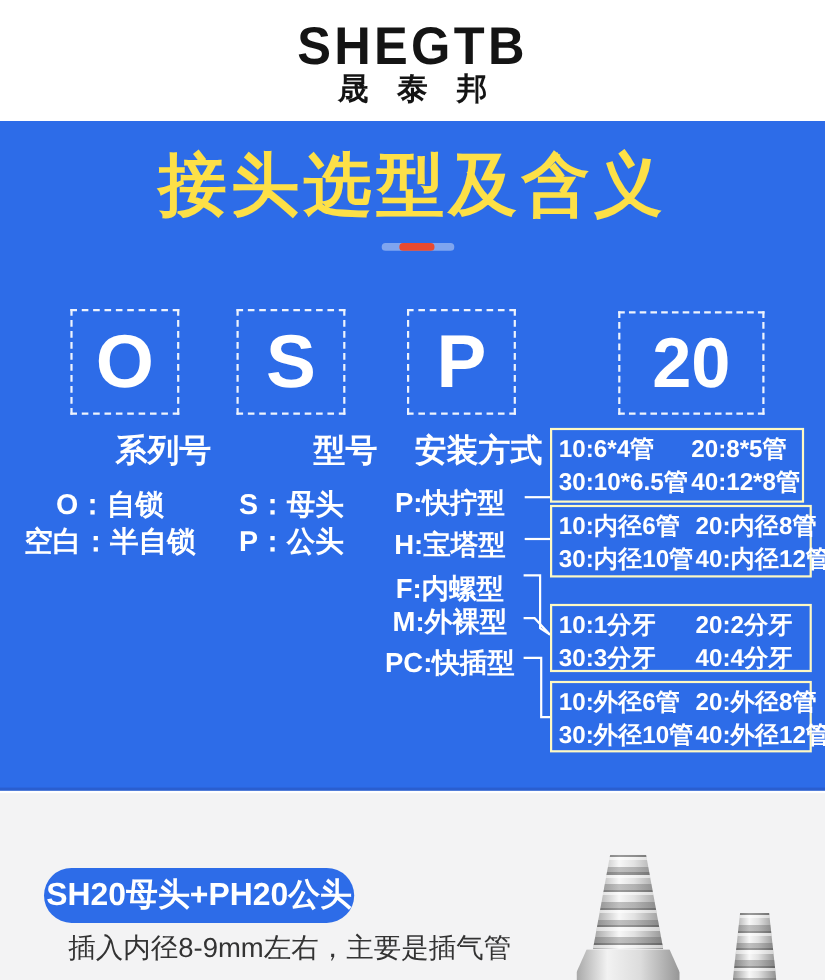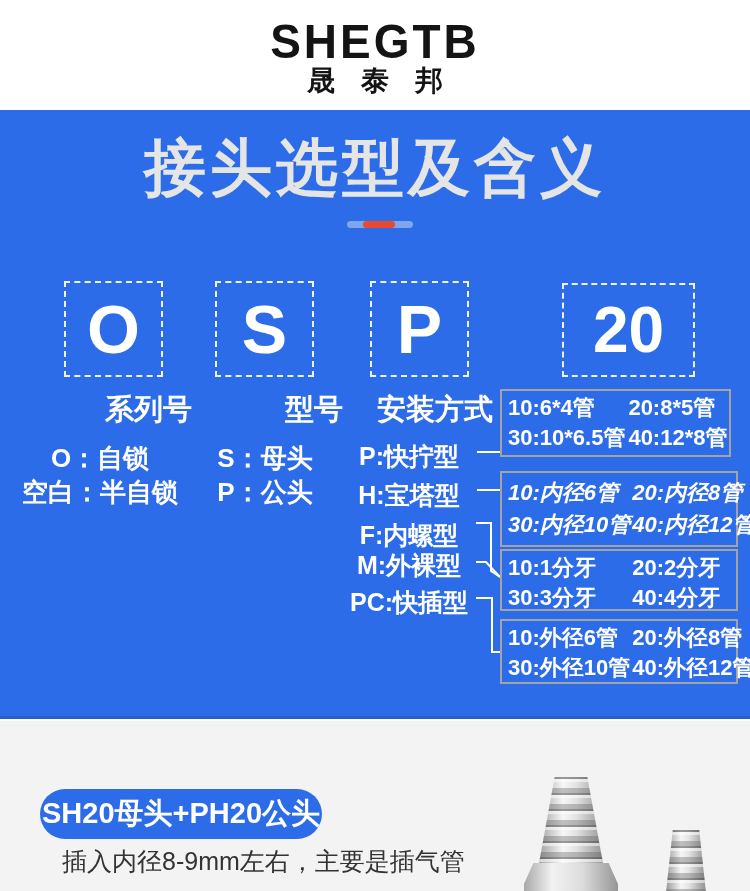--- a/index.html
+++ b/index.html
@@ -11,21 +11,21 @@
   .logo{position:absolute;left:0;top:14px;width:750px;text-align:center;
         font-size:46px;font-weight:900;color:#141414;letter-spacing:3px;
         transform:scaleY(1.05);}
   .logo-cn{position:absolute;left:0;top:62px;width:750px;text-align:center;
         font-size:28px;font-weight:700;color:#141414;letter-spacing:26px;text-indent:26px;}
 
   
   .hero{position:absolute;left:0;top:110px;width:750px;height:606px;
         background:#2D6CE8;border-bottom:3px solid #2A5ECF;}
   .hero-title{position:absolute;left:0;top:16px;width:750px;text-align:center;
-        font-size:62px;font-weight:800;color:#e5e5e5;letter-spacing:4px;}
+        font-size:62px;font-weight:800;color:#fde047;letter-spacing:4px;}
   .deco-bar{position:absolute;left:347px;top:111px;width:66px;height:7px;
         background:#7FA5EF;border-radius:4px;}
   .deco-red{position:absolute;left:16px;top:0;width:32px;height:7px;
         background:#E84A2F;border-radius:4px;}
 
   .code-box{position:absolute;border:2px dashed rgba(255,255,255,.92);
         display:flex;align-items:center;justify-content:center;
         color:#ffffff;font-weight:700;font-size:68px;}
   .box-o {left:64px; top:171px;width:95px;height:92px;}
   .box-s {left:215px;top:171px;width:95px;height:92px;}
@@ -38,25 +38,25 @@
 
   .col-item{position:absolute;font-size:26px;font-weight:700;color:#ffffff;white-space:nowrap;}
   .series-items{left:10px;width:180px;text-align:center;}
   .model-items{left:195px;width:140px;text-align:center;}
   .ci-row1{top:331px;} .ci-row2{top:365px;}
 
   .install-item{position:absolute;left:340px;width:138px;text-align:center;
         font-size:25px;font-weight:700;color:#ffffff;white-space:nowrap;}
   .ins-0{top:330px;} .ins-1{top:369px;} .ins-2{top:401px;margin-top:8px;} .ins-3{top:439px;} .ins-4{top:476px;}
 
-  .size-table{position:absolute;left:500px;border:2px solid #a3a3a3;
+  .size-table{position:absolute;left:500px;border:2px solid #fef9c3;
         box-sizing:border-box;display:flex;flex-direction:column;
         justify-content:space-evenly;padding:2px 6px;}
   .tbl-0{top:279px;width:231px;height:68px;}
-  .tbl-1{top:361px;width:238px;height:76px;font-style:italic;}
+  .tbl-1{top:349px;width:238px;height:66px;}
   .tbl-2{top:439px;width:238px;height:62px;}
   .tbl-3{top:509px;width:238px;height:65px;}
   .size-row{display:flex;align-items:center;}
   .size-cell{font-size:22px;font-weight:700;color:#ffffff;white-space:nowrap;}
   .size-cell.c0{width:56%;} .size-cell.c1{width:44%;}
 
   .lines-svg{position:absolute;left:0;top:0;width:750px;height:606px;pointer-events:none;}
 
   
   .footer{position:absolute;left:0;top:719px;width:750px;height:172px;

